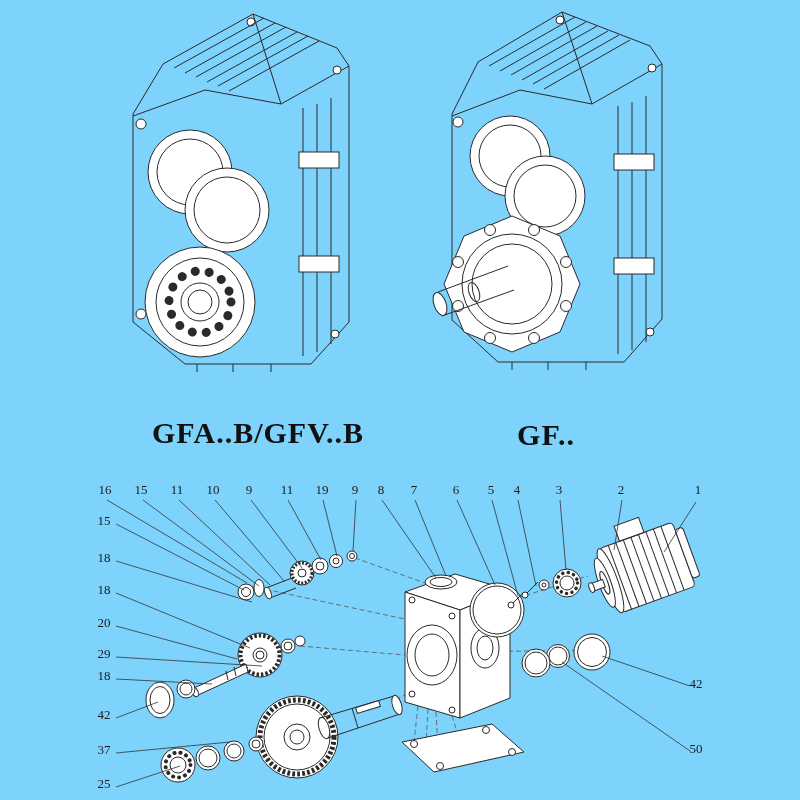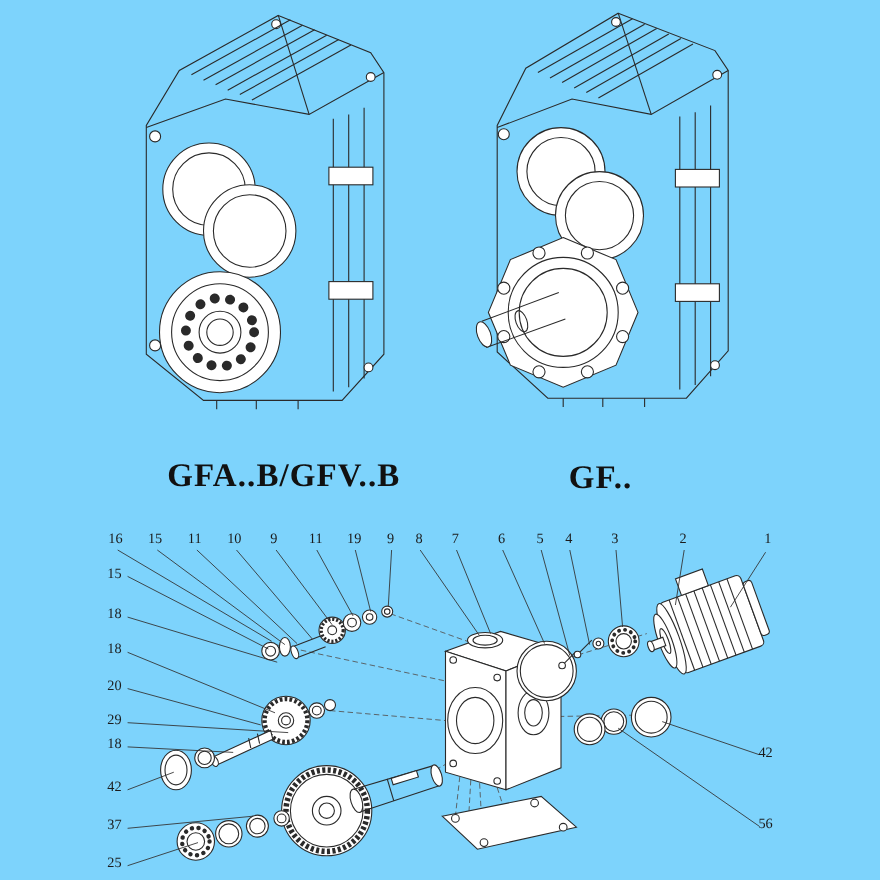--- a/index.html
+++ b/index.html
@@ -325,15 +325,15 @@
   <span class="callout" style="left:104px;top:551px">18</span>
   <span class="callout" style="left:104px;top:583px">18</span>
   <span class="callout" style="left:104px;top:616px">20</span>
   <span class="callout" style="left:104px;top:647px">29</span>
   <span class="callout" style="left:104px;top:669px">18</span>
   <span class="callout" style="left:104px;top:708px">42</span>
   <span class="callout" style="left:104px;top:743px">37</span>
   <span class="callout" style="left:104px;top:777px">25</span>
 
   <span class="callout" style="left:696px;top:677px">42</span>
-  <span class="callout" style="left:696px;top:742px">56</span>
+  <span class="callout" style="left:696px;top:742px">50</span>
 
 </div>
 
 </body></html>

